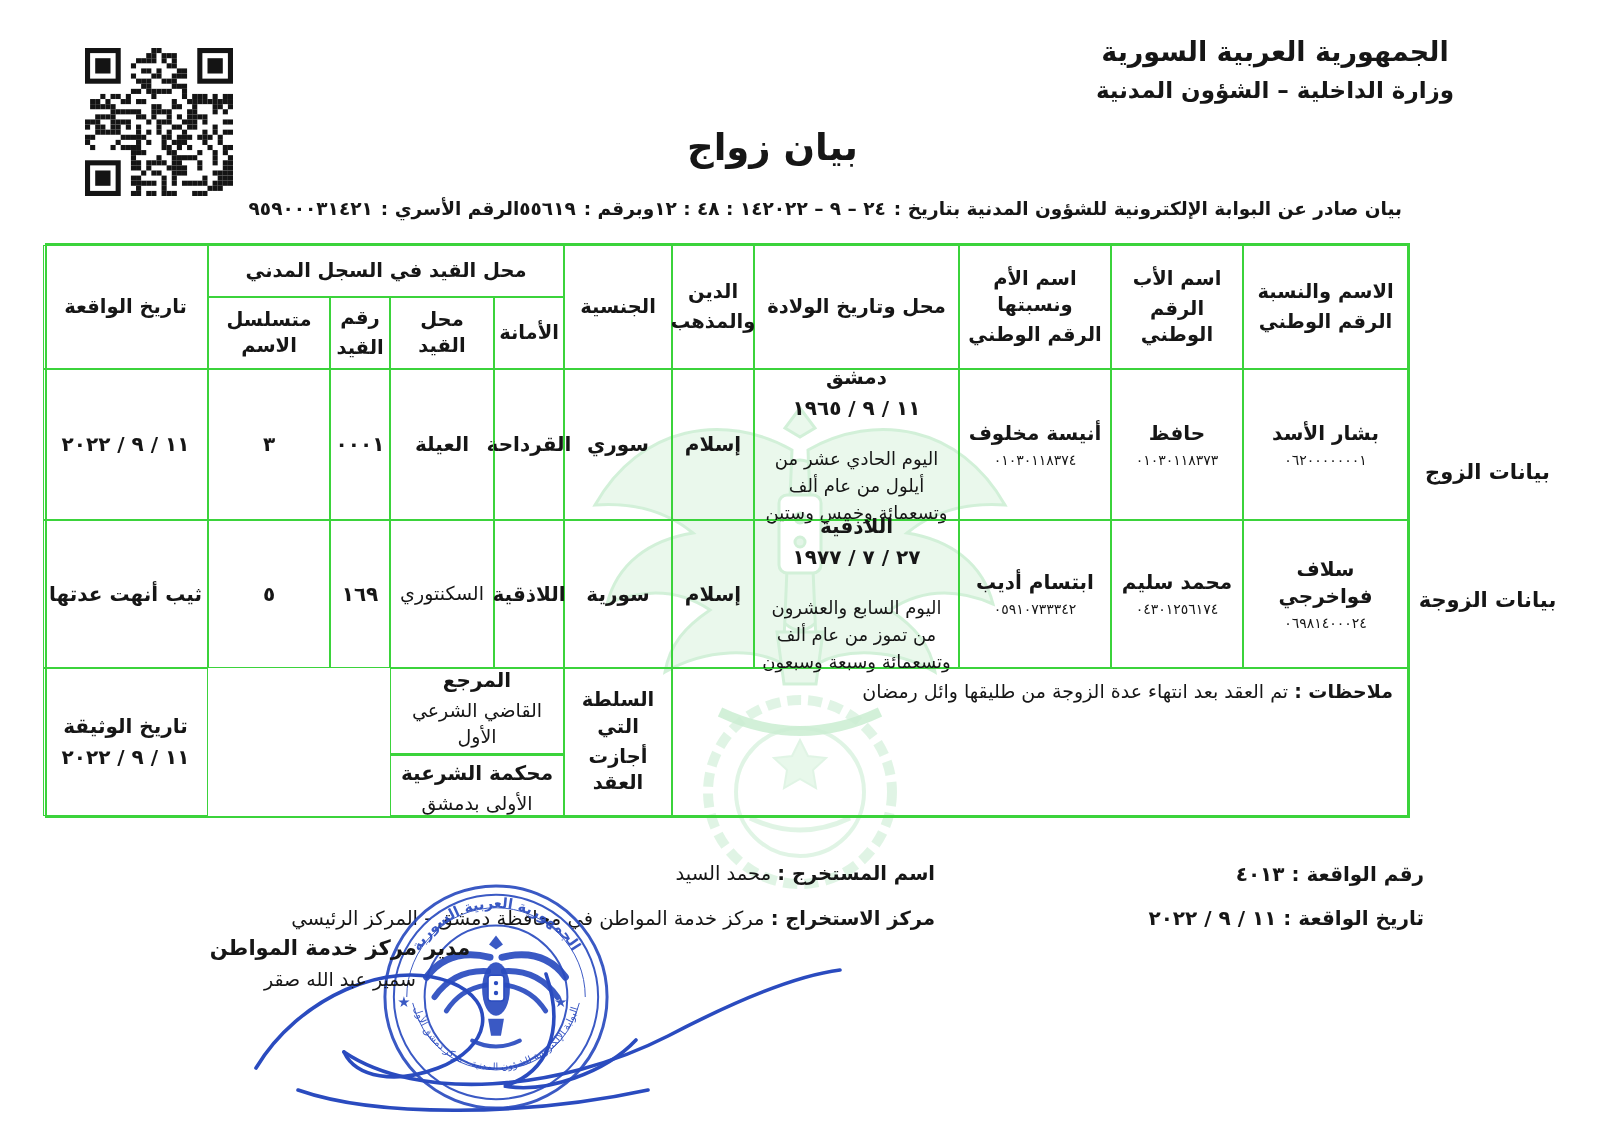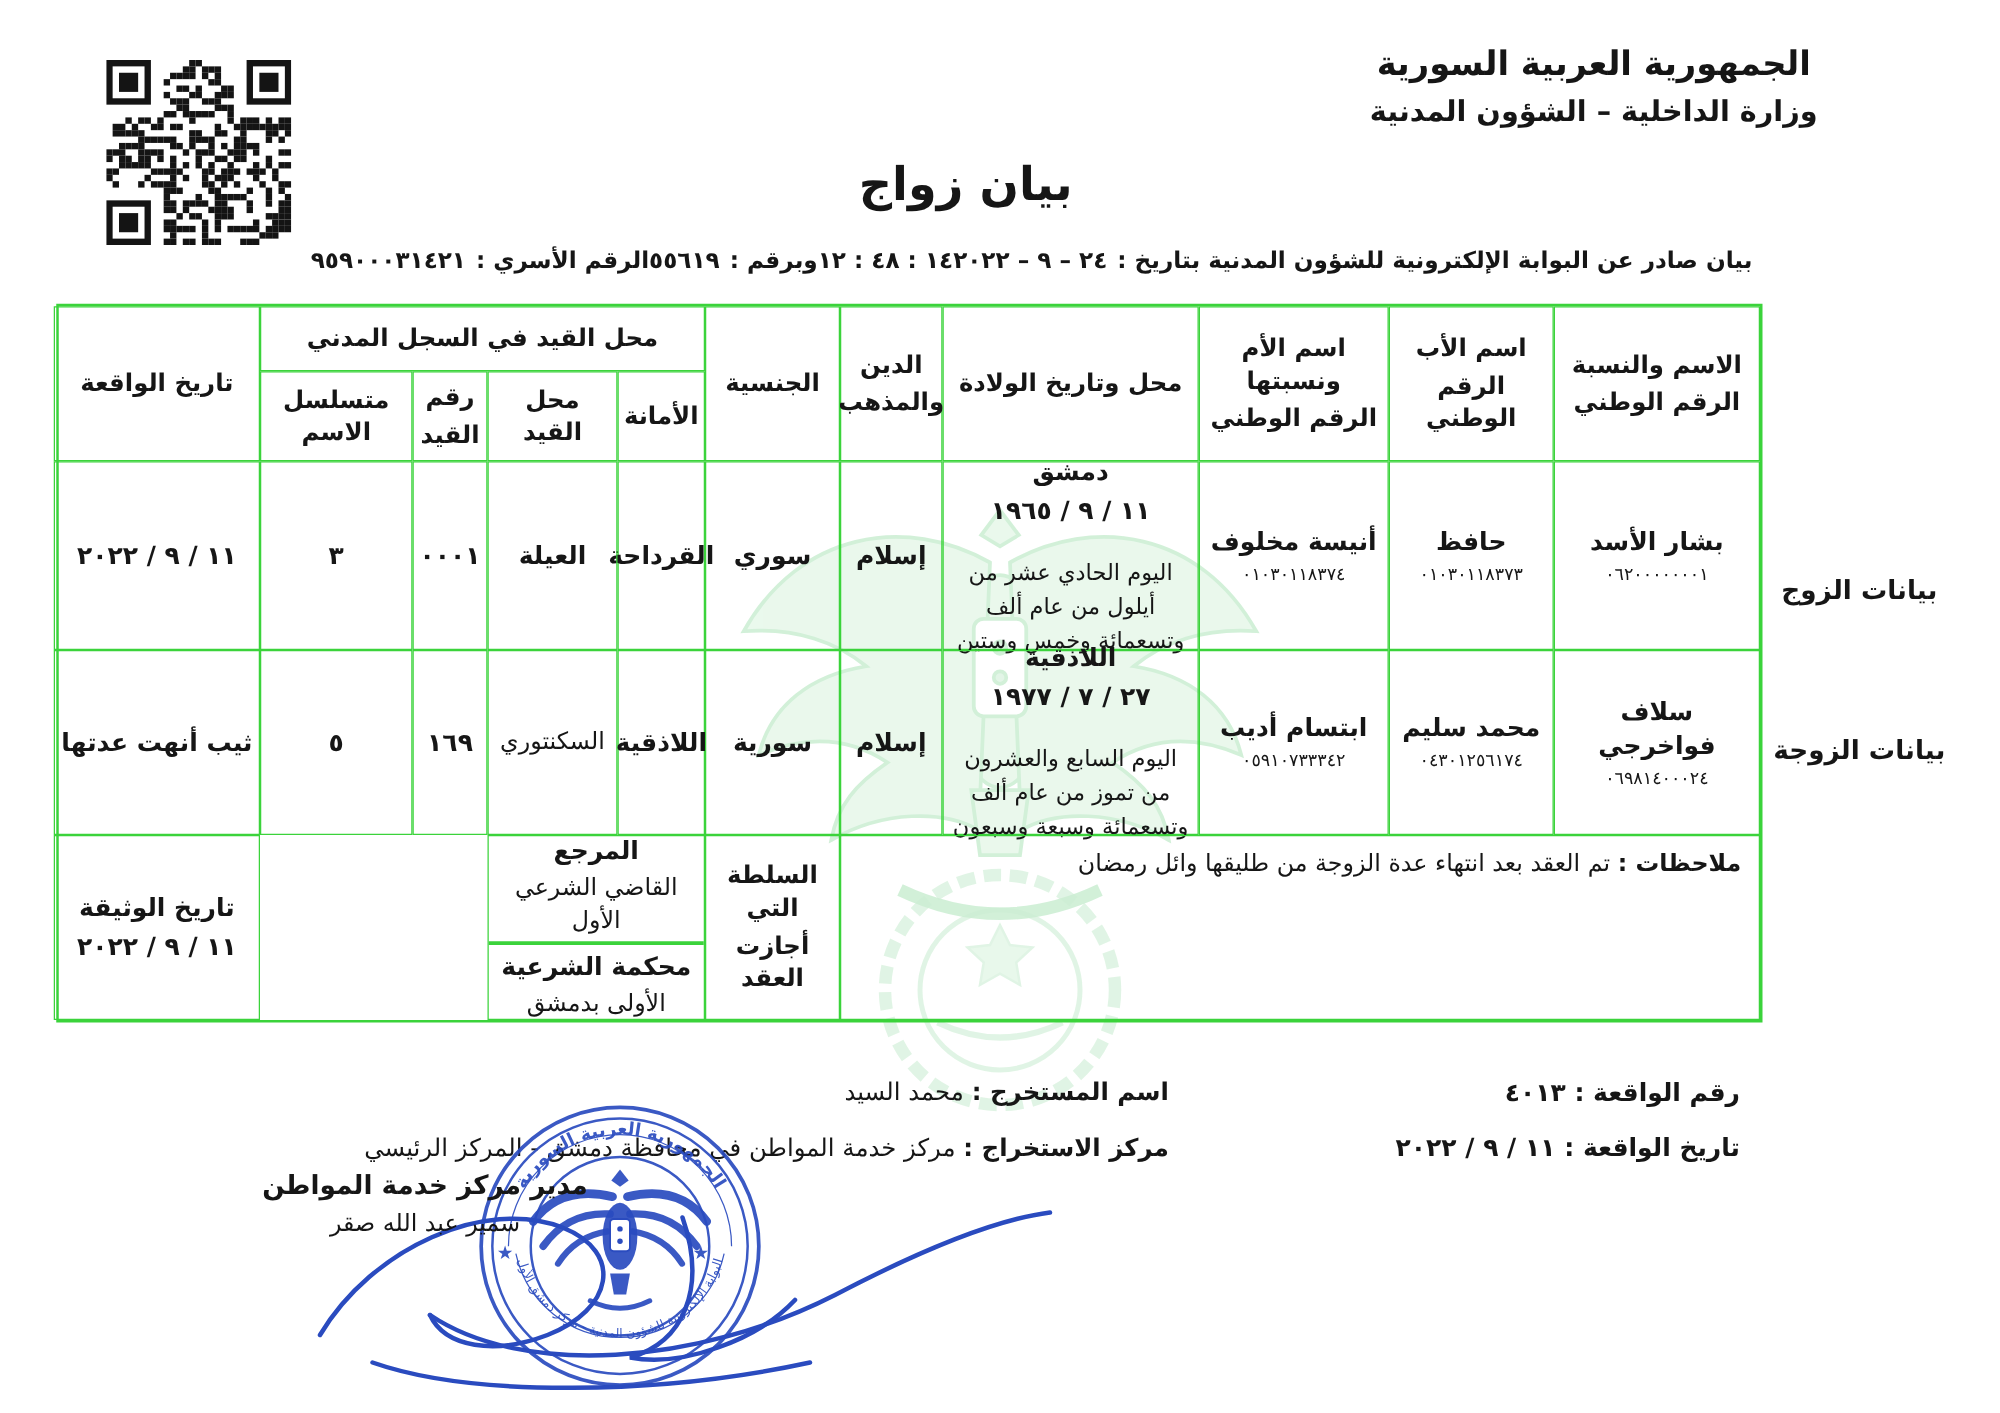--- a/index.html
+++ b/index.html
@@ -41,21 +41,21 @@
   .topstart{justify-content:flex-start;align-items:flex-start;text-align:right;padding:10px 14px}
   .notesline{font-size:19px;font-weight:normal}
   .notesline .nlab{font-weight:bold}
   .split{padding:0;gap:0;align-items:stretch}
   .half{flex:1;display:flex;flex-direction:column;align-items:center;justify-content:center;gap:4px;padding:4px}
   .half + .half{border-top:3px solid var(--g)}
 
   .side-label{position:absolute;left:1415px;width:145px;text-align:center;font-weight:bold;font-size:21px;z-index:2}
 
   
-  .evt-block{position:absolute;right:208px;top:852px;text-align:right;font-size:20px;font-weight:bold;line-height:2.2}
+  .evt-block{position:absolute;right:176px;top:852px;text-align:right;font-size:20px;font-weight:bold;line-height:2.2}
   .ext-block{position:absolute;right:665px;top:852px;text-align:right;font-size:19.5px;line-height:2.3}
   .lab{font-weight:bold}
   .val{font-weight:normal}
   .dir-block{position:absolute;left:200px;top:936px;width:280px;text-align:center;z-index:4}
   .dir-title{font-size:21px;font-weight:bold}
   .dir-name{font-size:19px;margin-top:8px}
   .sig{position:absolute;left:228px;top:940px;width:640px;height:185px;z-index:3;pointer-events:none}
   .stamp{position:absolute;left:377px;top:878px;width:238px;height:238px;z-index:3;pointer-events:none}
 </style>
 </head>

